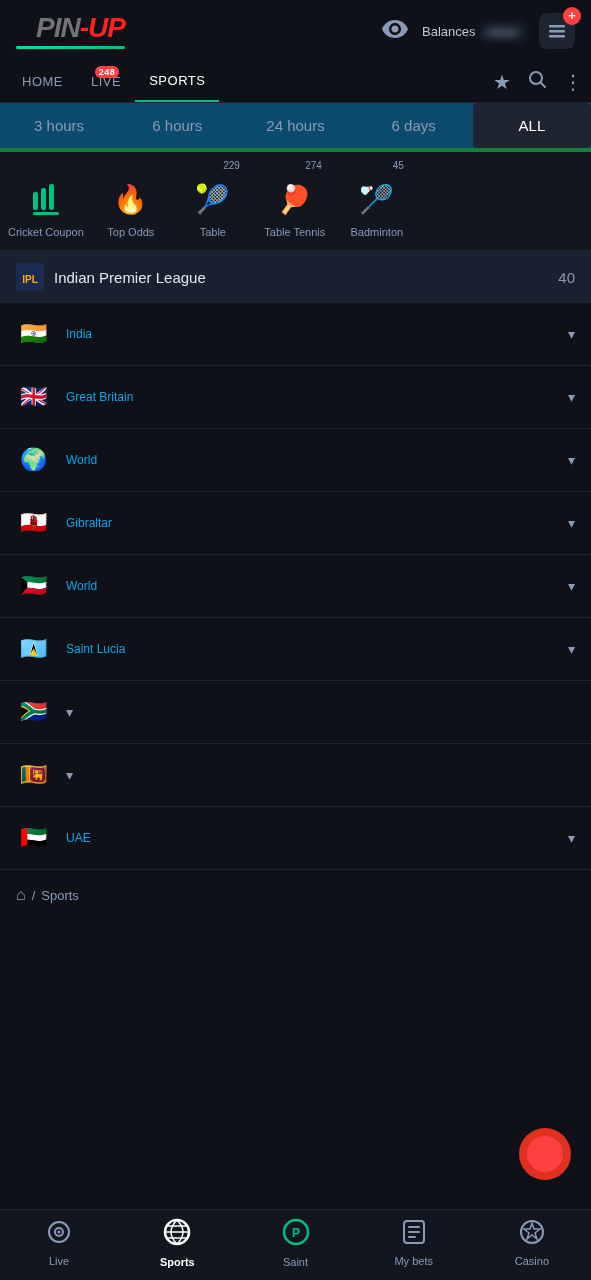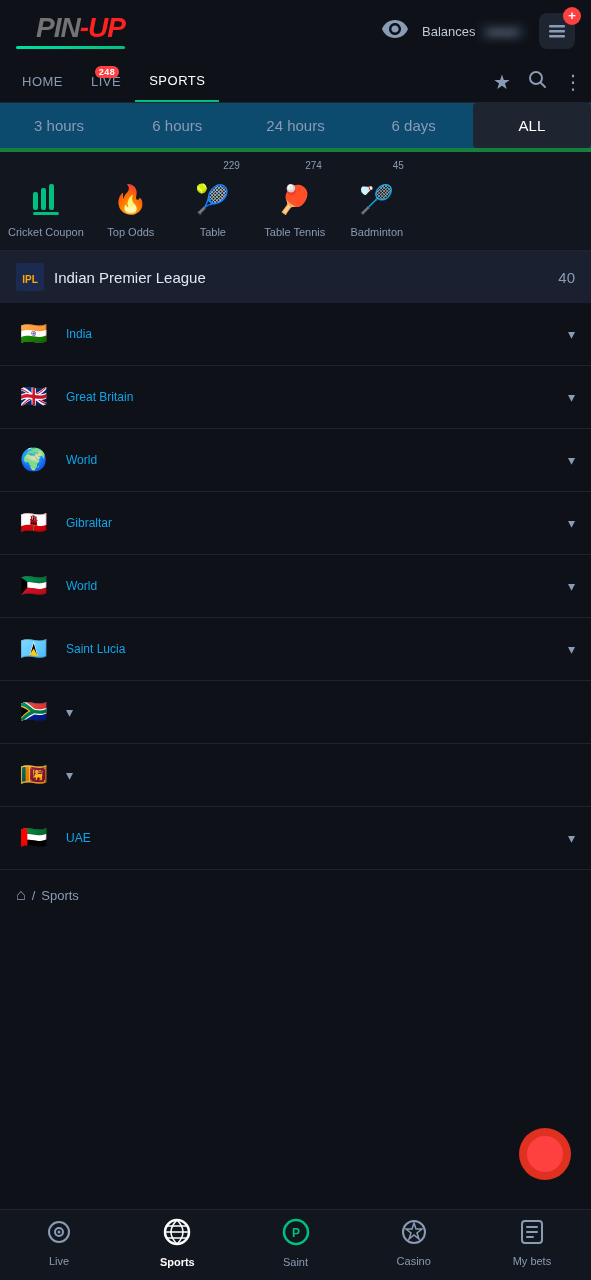--- a/index.html
+++ b/index.html
@@ -555,32 +555,32 @@
       <svg width="28" height="28" viewBox="0 0 28 28">
         <circle cx="14" cy="14" r="12" stroke="#00c080" stroke-width="2.5" fill="none"></circle>
         <text x="14" y="19" text-anchor="middle" font-size="12" fill="#00c080" font-weight="bold">P</text>
       </svg>
     </span>
     <span class="bottom-nav-label">Saint</span>
   </div>
 
   <div class="bottom-nav-item">
     <span class="bottom-nav-icon">
-      <svg width="26" height="26" viewBox="0 0 26 26" fill="none">
-        <circle cx="13" cy="13" r="11" stroke="#8a9bb5" stroke-width="2"></circle>
-        <path d="M13 4L15 10H21L16 14L18 20L13 16L8 20L10 14L5 10H11L13 4Z" stroke="#8a9bb5" stroke-width="1.5" fill="none"></path>
-      </svg>
-    </span>
-    <span class="bottom-nav-label">Casino</span>
-  </div>
-
-  <div class="bottom-nav-item">
-    <span class="bottom-nav-icon">
       <svg width="24" height="26" viewBox="0 0 24 26" fill="none">
         <rect x="2" y="2" width="20" height="22" rx="3" stroke="#8a9bb5" stroke-width="2"></rect>
         <path d="M7 8H17" stroke="#8a9bb5" stroke-width="2" stroke-linecap="round"></path>
         <path d="M7 13H17" stroke="#8a9bb5" stroke-width="2" stroke-linecap="round"></path>
         <path d="M7 18H13" stroke="#8a9bb5" stroke-width="2" stroke-linecap="round"></path>
       </svg>
     </span>
     <span class="bottom-nav-label">My bets</span>
   </div>
+
+  <div class="bottom-nav-item">
+    <span class="bottom-nav-icon">
+      <svg width="26" height="26" viewBox="0 0 26 26" fill="none">
+        <circle cx="13" cy="13" r="11" stroke="#8a9bb5" stroke-width="2"></circle>
+        <path d="M13 4L15 10H21L16 14L18 20L13 16L8 20L10 14L5 10H11L13 4Z" stroke="#8a9bb5" stroke-width="1.5" fill="none"></path>
+      </svg>
+    </span>
+    <span class="bottom-nav-label">Casino</span>
+  </div>
 </div>
 
 </body></html>

